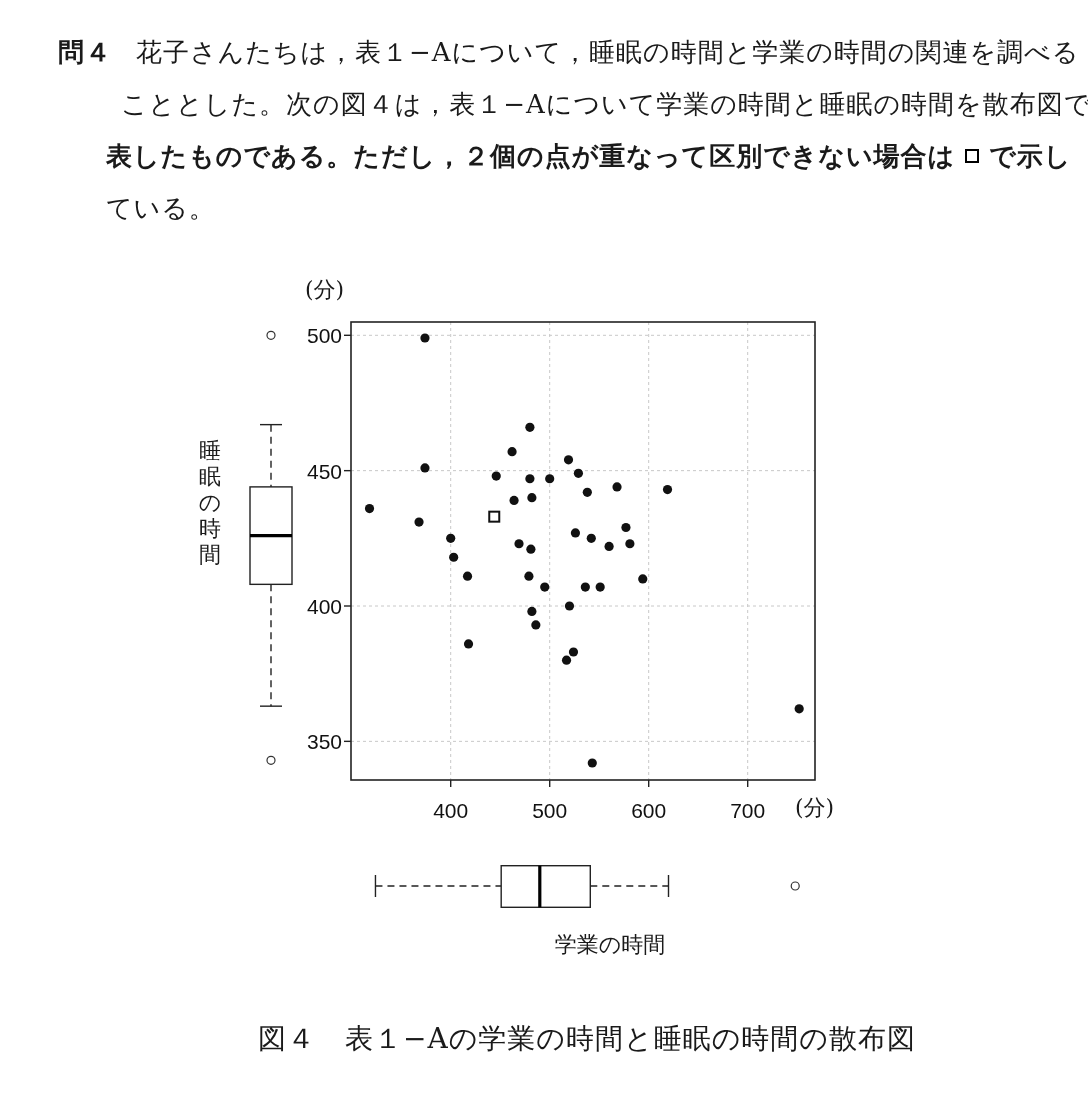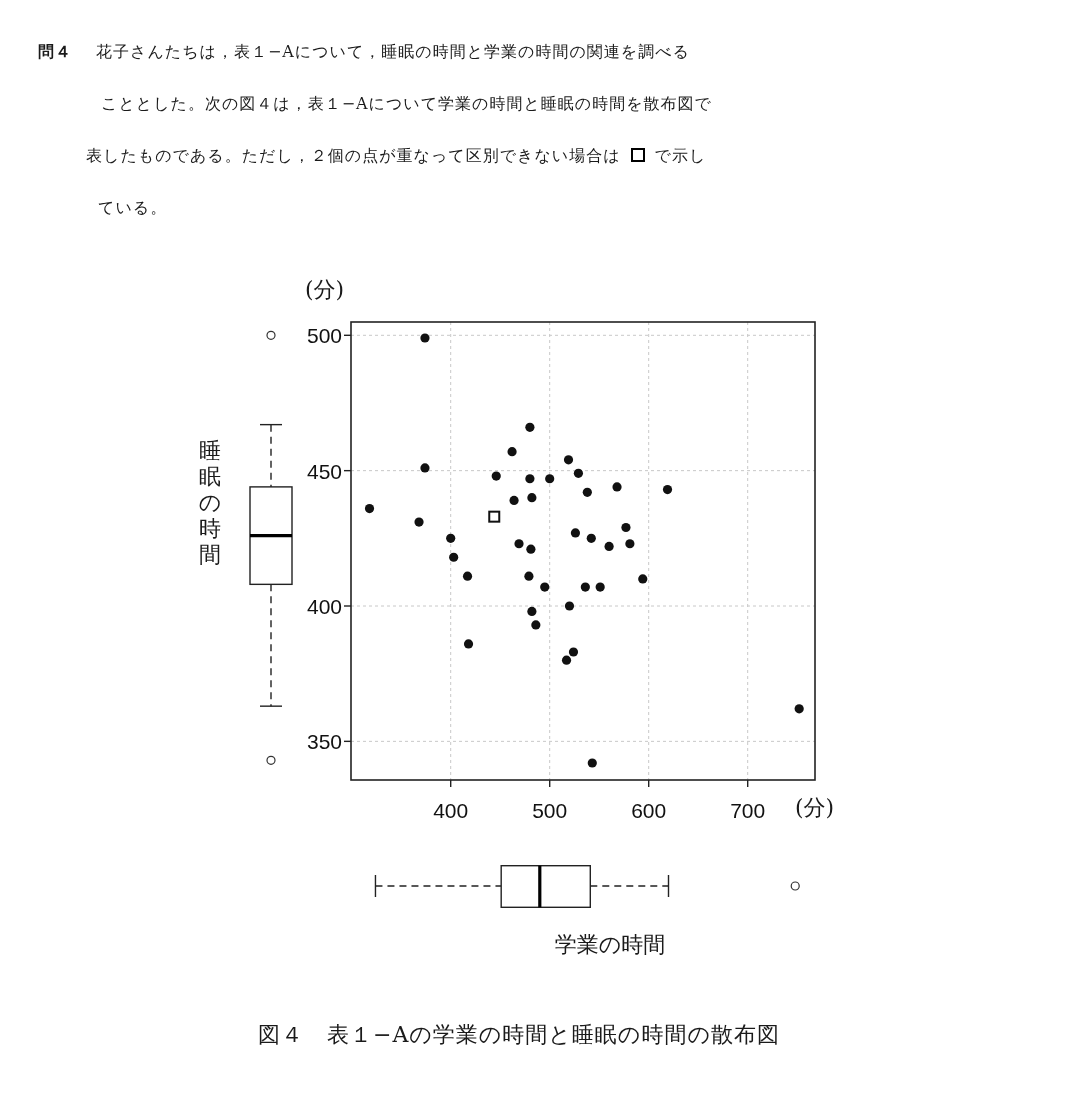--- a/index.html
+++ b/index.html
@@ -1,37 +1,37 @@
 <!DOCTYPE html>
 <html><head>
 <meta charset="utf-8">
 <style>
   html, body { margin:0; padding:0; background:#ffffff; }
   body { width:1088px; height:1110px; position:relative; overflow:hidden;
          font-family:"DejaVu Serif", "Liberation Serif", serif; color:#1a1a1a; }
   .q { position:absolute; left:38px; top:30px; width:1010px; }
-  .q-line { position:absolute; font-size:16px; line-height:28px; white-space:nowrap; letter-spacing:1px; }
+  .q-line { position:absolute; font-size:26px; line-height:28px; white-space:nowrap; letter-spacing:1px;margin-left:20px; }
   .q-num { font-family:"DejaVu Sans", "Liberation Sans", sans-serif; font-weight:bold; }
   .sq { display:inline-block; width:10px; height:10px; border:2px solid #000; vertical-align:middle; margin:0 10px; position:relative; top:-2px; }
   svg text.num { font-family:"Liberation Sans", "DejaVu Sans", sans-serif; font-size:21px; fill:#111; }
   svg text.jp { font-family:"DejaVu Serif", serif; font-size:22px; fill:#1a1a1a; }
-  .caption { position:absolute; left:258px; top:1020px; font-size:22px; letter-spacing:1px; white-space:nowrap; }
+  .caption { position:absolute; left:258px; top:1020px; font-size:28px; letter-spacing:1px; white-space:nowrap; }
 </style>
 </head>
 <body>
 
 <div class="q">
   <div class="q-line" style="left:0;top:8px;">
     <span class="q-num">問４</span><span style="display:inline-block;width:24px"></span><span>花子さんたちは，表１−Aについて，睡眠の時間と学業の時間の関連を調べる</span>
   </div>
   <div class="q-line" style="left:63px;top:60px;">こととした。次の図４は，表１−Aについて学業の時間と睡眠の時間を散布図で</div>
-  <div class="q-line" style="left:48px;top:112px;">
+  <div class="q-line" style="left:48px;top:112px;font-weight:bold;">
     <span>表したものである。ただし，２個の点が重なって区別できない場合は</span><span class="sq"></span><span>で示し</span>
   </div>
-  <div class="q-line" style="left:60px;top:164px;">ている。</div>
+  <div class="q-line" style="left:48px;top:164px;">ている。</div>
 </div>
 
 <svg id="fig" width="1088" height="1110" style="position:absolute;left:0;top:0;">
   <g id="grid">
       <line x1="450.7" x2="450.7" y1="322" y2="780" stroke="#c8c8c8" stroke-dasharray="3,3"></line>
       <line x1="549.7" x2="549.7" y1="322" y2="780" stroke="#c8c8c8" stroke-dasharray="3,3"></line>
       <line x1="648.7" x2="648.7" y1="322" y2="780" stroke="#c8c8c8" stroke-dasharray="3,3"></line>
       <line x1="747.7" x2="747.7" y1="322" y2="780" stroke="#c8c8c8" stroke-dasharray="3,3"></line>
       <line x1="351" x2="815" y1="741.3499999999999" y2="741.3499999999999" stroke="#c8c8c8" stroke-dasharray="3,3"></line>
       <line x1="351" x2="815" y1="606" y2="606" stroke="#c8c8c8" stroke-dasharray="3,3"></line>

